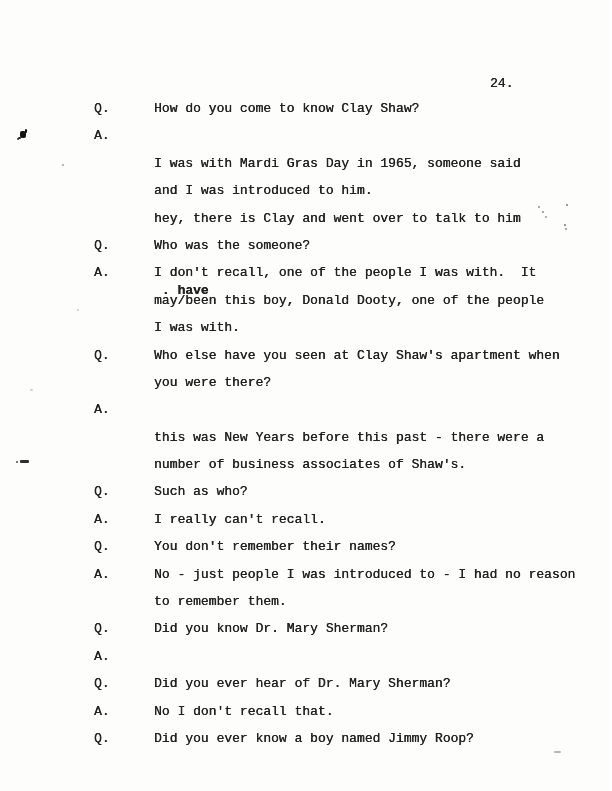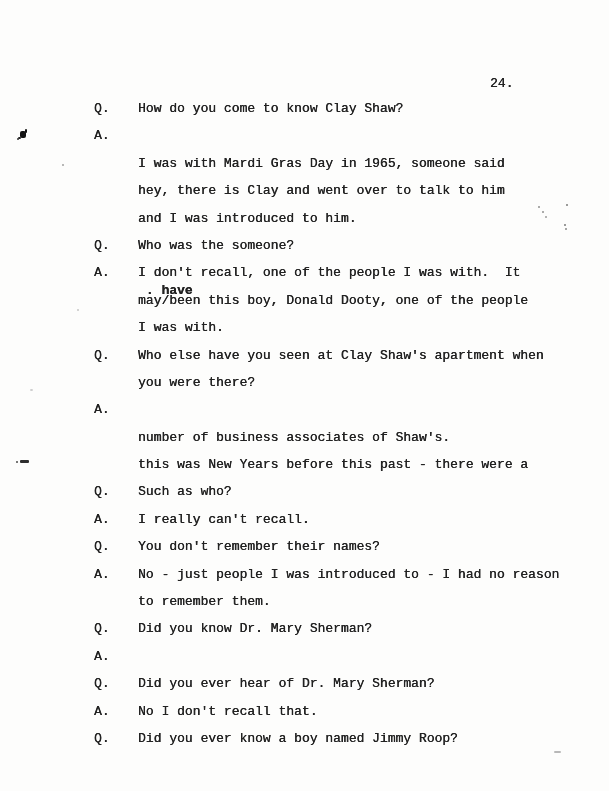--- a/index.html
+++ b/index.html
@@ -10,21 +10,21 @@
   .sheet{
     position:relative;width:609px;height:791px;
     background:var(--paper,#fdfdfc);color:var(--ink,#222);
     font-size:13px;line-height:16px;
   }
   .sheet *{text-shadow:0.3px 0 0 currentColor;}
   .page-number{position:absolute;left:490px;top:76px;}
   .transcript{position:absolute;left:0;top:101px;width:612px;}
   .row{position:relative;height:27.4px;}
   .row .speaker{position:absolute;left:94px;top:0;white-space:pre;}
-  .row .text{position:absolute;left:138px;top:0;white-space:pre;}
+  .row .text{position:absolute;left:154px;top:0;white-space:pre;}
   .row.insert{height:0;}
   .row.insert .text{top:-10px;font-weight:bold;}
   .artifact{position:absolute;text-shadow:none;}
   .artifact.dot{border-radius:50%;}
   .artifact.dash{border-radius:1px;}
   .artifact.blot{border-radius:2px;}
   .artifact.blot::after{
     content:'';position:absolute;right:-1px;top:-2px;
     width:2px;height:4px;background:inherit;border-radius:1px;
   }
@@ -45,25 +45,25 @@
       </div>
       <div class="row">
         <span class="speaker">A.</span>
       </div>
       <div class="row">
         <span class="speaker"></span>
         <span class="text">I was with Mardi Gras Day in 1965, someone said</span>
       </div>
       <div class="row">
         <span class="speaker"></span>
-        <span class="text">hey, there is Clay and went over to talk to him</span>
+        <span class="text">and I was introduced to him.</span>
       </div>
       <div class="row">
         <span class="speaker"></span>
-        <span class="text">and I was introduced to him.</span>
+        <span class="text">hey, there is Clay and went over to talk to him</span>
       </div>
       <div class="row">
         <span class="speaker">Q.</span>
         <span class="text">Who was the someone?</span>
       </div>
       <div class="row">
         <span class="speaker">A.</span>
         <span class="text">I don't recall, one of the people I was with.  It</span>
       </div>
       <div class="row insert">
@@ -84,25 +84,25 @@
       </div>
       <div class="row">
         <span class="speaker"></span>
         <span class="text">you were there?</span>
       </div>
       <div class="row">
         <span class="speaker">A.</span>
       </div>
       <div class="row">
         <span class="speaker"></span>
-        <span class="text">number of business associates of Shaw's.</span>
+        <span class="text">this was New Years before this past - there were a</span>
       </div>
       <div class="row">
         <span class="speaker"></span>
-        <span class="text">this was New Years before this past - there were a</span>
+        <span class="text">number of business associates of Shaw's.</span>
       </div>
       <div class="row">
         <span class="speaker">Q.</span>
         <span class="text">Such as who?</span>
       </div>
       <div class="row">
         <span class="speaker">A.</span>
         <span class="text">I really can't recall.</span>
       </div>
       <div class="row">

